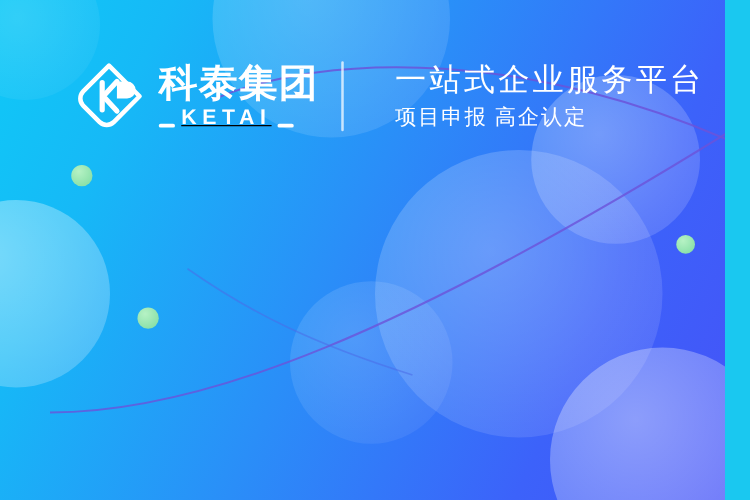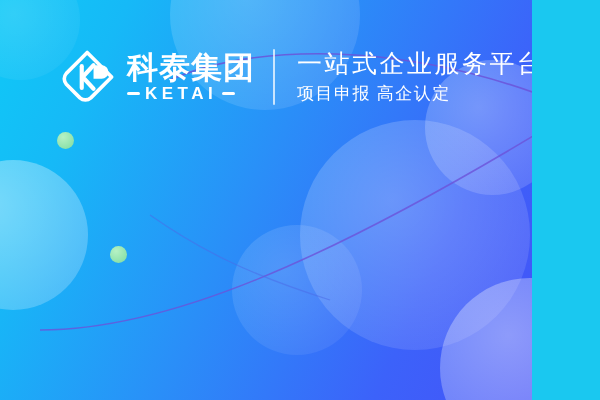--- a/index.html
+++ b/index.html
@@ -2,21 +2,21 @@
 <html><head>
 <meta charset="utf-8">
 <style>
   html,body{margin:0;padding:0;}
   body{
     width:600px;height:400px;
     font-family:"Liberation Sans","DejaVu Sans",sans-serif;
     overflow:hidden;background:#1ac8f0;
   }
   #banner{
-    position:relative;width:532px;height:400px;overflow:hidden;
+    position:relative;width:580px;height:400px;overflow:hidden;
     background:linear-gradient(115deg,#0fc9f7 0%,#16b9f7 18%,#2a8ef8 48%,#3c62fa 78%,#4553f8 100%);
   }
   
   .deco{position:absolute;border-radius:50%;pointer-events:none;}
   .blob-a{left:-62px;top:160px;width:150px;height:150px;
     background:radial-gradient(circle at 35% 30%,rgba(255,255,255,.42),rgba(255,255,255,.17));}
   .blob-b{left:170px;top:-80px;width:190px;height:190px;
     background:radial-gradient(circle at 40% 40%,rgba(255,255,255,.22),rgba(255,255,255,.07));}
   .blob-c{left:300px;top:120px;width:230px;height:230px;
     background:radial-gradient(circle at 40% 35%,rgba(255,255,255,.26),rgba(255,255,255,.06));}
@@ -37,29 +37,29 @@
   
   .header{position:absolute;left:0;top:38px;width:600px;height:78px;
     display:flex;align-items:center;}
   .logo-lockup{display:flex;align-items:center;margin-left:60px;}
   .logo-mark{width:58px;height:58px;flex:none;}
   .logo-words{margin-left:9px;display:flex;flex-direction:column;
     justify-content:center;}
   .logo-cn{font-size:31px;font-weight:700;color:#ffffff;letter-spacing:1px;
     line-height:1.03;white-space:nowrap;
     font-family:"DejaVu Sans","Liberation Sans",sans-serif;}
-  .logo-en-row{display:flex;align-items:center;gap:5px;margin-top:2px;}
+  .logo-en-row{display:flex;align-items:flex-end;gap:5px;margin-top:2px;text-decoration:underline;}
   .rule{height:3px;background:#ffffff;border-radius:2px;}
   .rule-l{width:13px;}
   .rule-r{width:13px;}
   .logo-en{font-size:17px;font-weight:700;color:#ffffff;letter-spacing:4.5px;
     line-height:1;white-space:nowrap;}
   .divider{width:2px;height:56px;background:rgba(255,255,255,.72);
     margin:0 22px 0 18px;border-radius:2px;flex:none;}
-  .slogan{display:flex;flex-direction:column;justify-content:center;}
+  .slogan{display:flex;flex-direction:column;justify-content:center;margin-left:19px;}
   .slogan-main{font-size:25px;color:#ffffff;letter-spacing:2.5px;
     line-height:1.22;white-space:nowrap;font-weight:400;
     font-family:"DejaVu Sans","Liberation Sans",sans-serif;}
   .slogan-sub{font-size:17px;color:#ffffff;letter-spacing:1.5px;
     line-height:1.3;margin-top:4px;white-space:nowrap;font-weight:400;
     font-family:Liberation Serif, serif;}
   
   .title{position:absolute;left:58px;top:152px;width:520px;
     font-size:32px;font-weight:700;color:#ffffff;line-height:1.36;
     letter-spacing:.5px;

